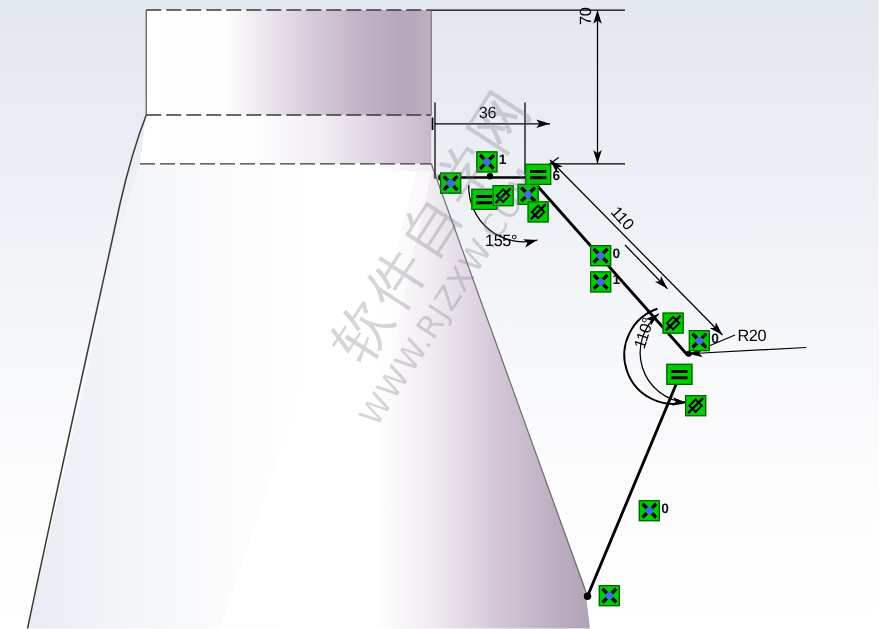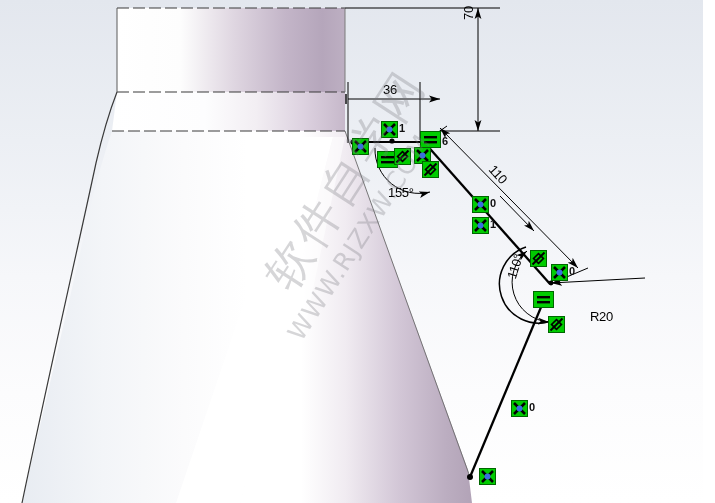--- a/index.html
+++ b/index.html
@@ -200,21 +200,21 @@
   <div class="dim-text" style="left:461px; top:20px; transform: rotate(-90deg); transform-origin: left top;">70</div>
 
   <div class="dim-text" style="left:383px; top:82px;">36</div>
 
   <div class="dim-text" style="left:388px; top:185px;text-align:right;">155°</div>
 
   <div class="dim-text" style="left:497px; top:162px; transform: rotate(48deg); transform-origin: left top;">110</div>
 
   <div class="dim-text" style="left:504px; top:276px; transform: rotate(-72deg); transform-origin: left top;">110°</div>
 
-  <div class="dim-text" style="left:590px; top:261px;margin-top:48px;">R20</div>
+  <div class="dim-text" style="left:590px; top:261px;">R20</div>
 
   <div class="constraint" style="left:381px; top:121px;">
     <svg width="15" height="15" viewBox="0 0 15 15">
         <path d="M2,2 L13,13 M13,2 L2,13" stroke="#000" stroke-width="2.6" fill="none"></path>
         <circle cx="7.5" cy="7.5" r="3" fill="#3a6fe0"></circle>
       </svg>
   </div>
   <div class="cnum" style="left:399px; top:122px;">1</div>
 
   <div class="constraint" style="left:352px; top:138px;">

